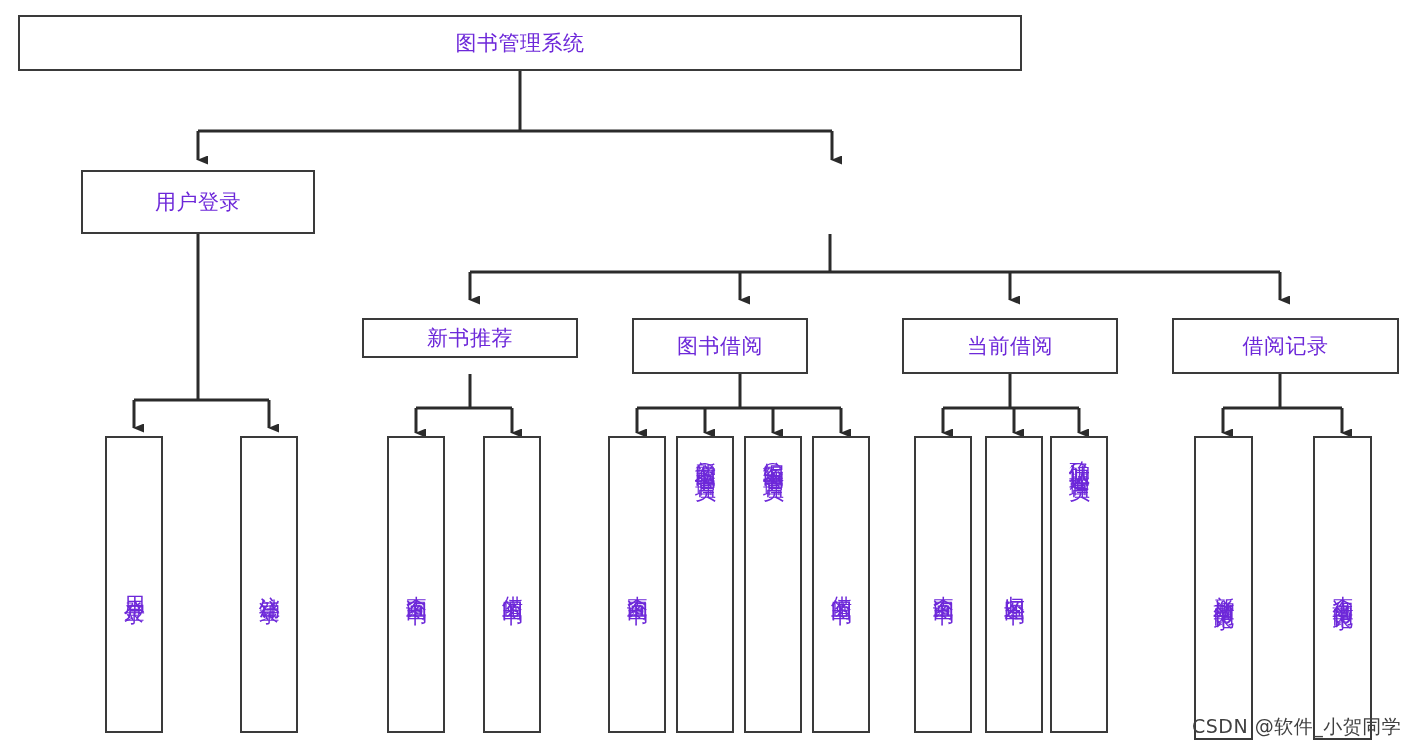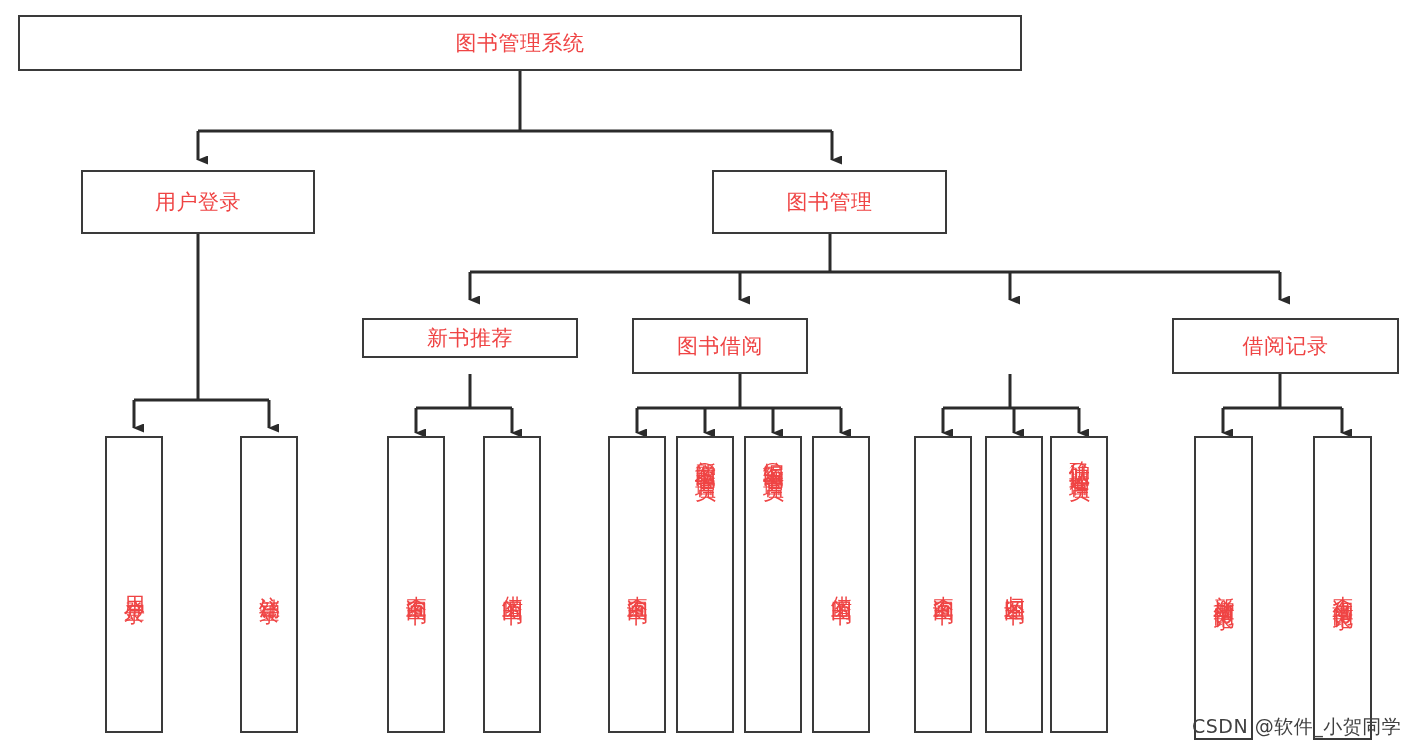--- a/index.html
+++ b/index.html
@@ -18,21 +18,21 @@
     overflow: hidden;
   }
   .node {
     position: absolute;
     box-sizing: border-box;
     border: 2px solid #3a3a3a;
     background: #ffffff;
     display: flex;
     align-items: center;
     justify-content: center;
-    color: #ef4444;
+    color: #6d28d9;
   }
   .node .label {
     display: block;
     text-align: center;
     line-height: 1.18;
     letter-spacing: 0.5px;
   }
   
   .node.h .label {
     font-size: 21px;
@@ -126,29 +126,29 @@
     </g>
   </svg>
 
   <div class="node h" style="left:18px; top:15px; width:1004px; height:56px;">
     <span class="label">图书管理系统</span>
   </div>
 
   <div class="node h" style="left:81px; top:170px; width:234px; height:64px;">
     <span class="label">用户登录</span>
   </div>
-  <div class="node h" style="left:712px; top:170px; width:235px; height:64px;">
-    <span class="label">图书管理</span>
-  </div>
 
   <div class="node h" style="left:362px; top:318px; width:216px; height:40px;">
     <span class="label">新书推荐</span>
   </div>
   <div class="node h" style="left:632px; top:318px; width:176px; height:56px;">
     <span class="label">图书借阅</span>
+  </div>
+  <div class="node h" style="left:902px; top:318px; width:216px; height:56px;">
+    <span class="label">当前借阅</span>
   </div>
   <div class="node h" style="left:1172px; top:318px; width:227px; height:56px;">
     <span class="label">借阅记录</span>
   </div>
 
   <div class="node v mid" style="left:105px; top:436px; width:58px; height:297px;">
     <span class="label">用户登录</span>
   </div>
   <div class="node v mid" style="left:240px; top:436px; width:58px; height:297px;">
     <span class="label">注销登录</span>

